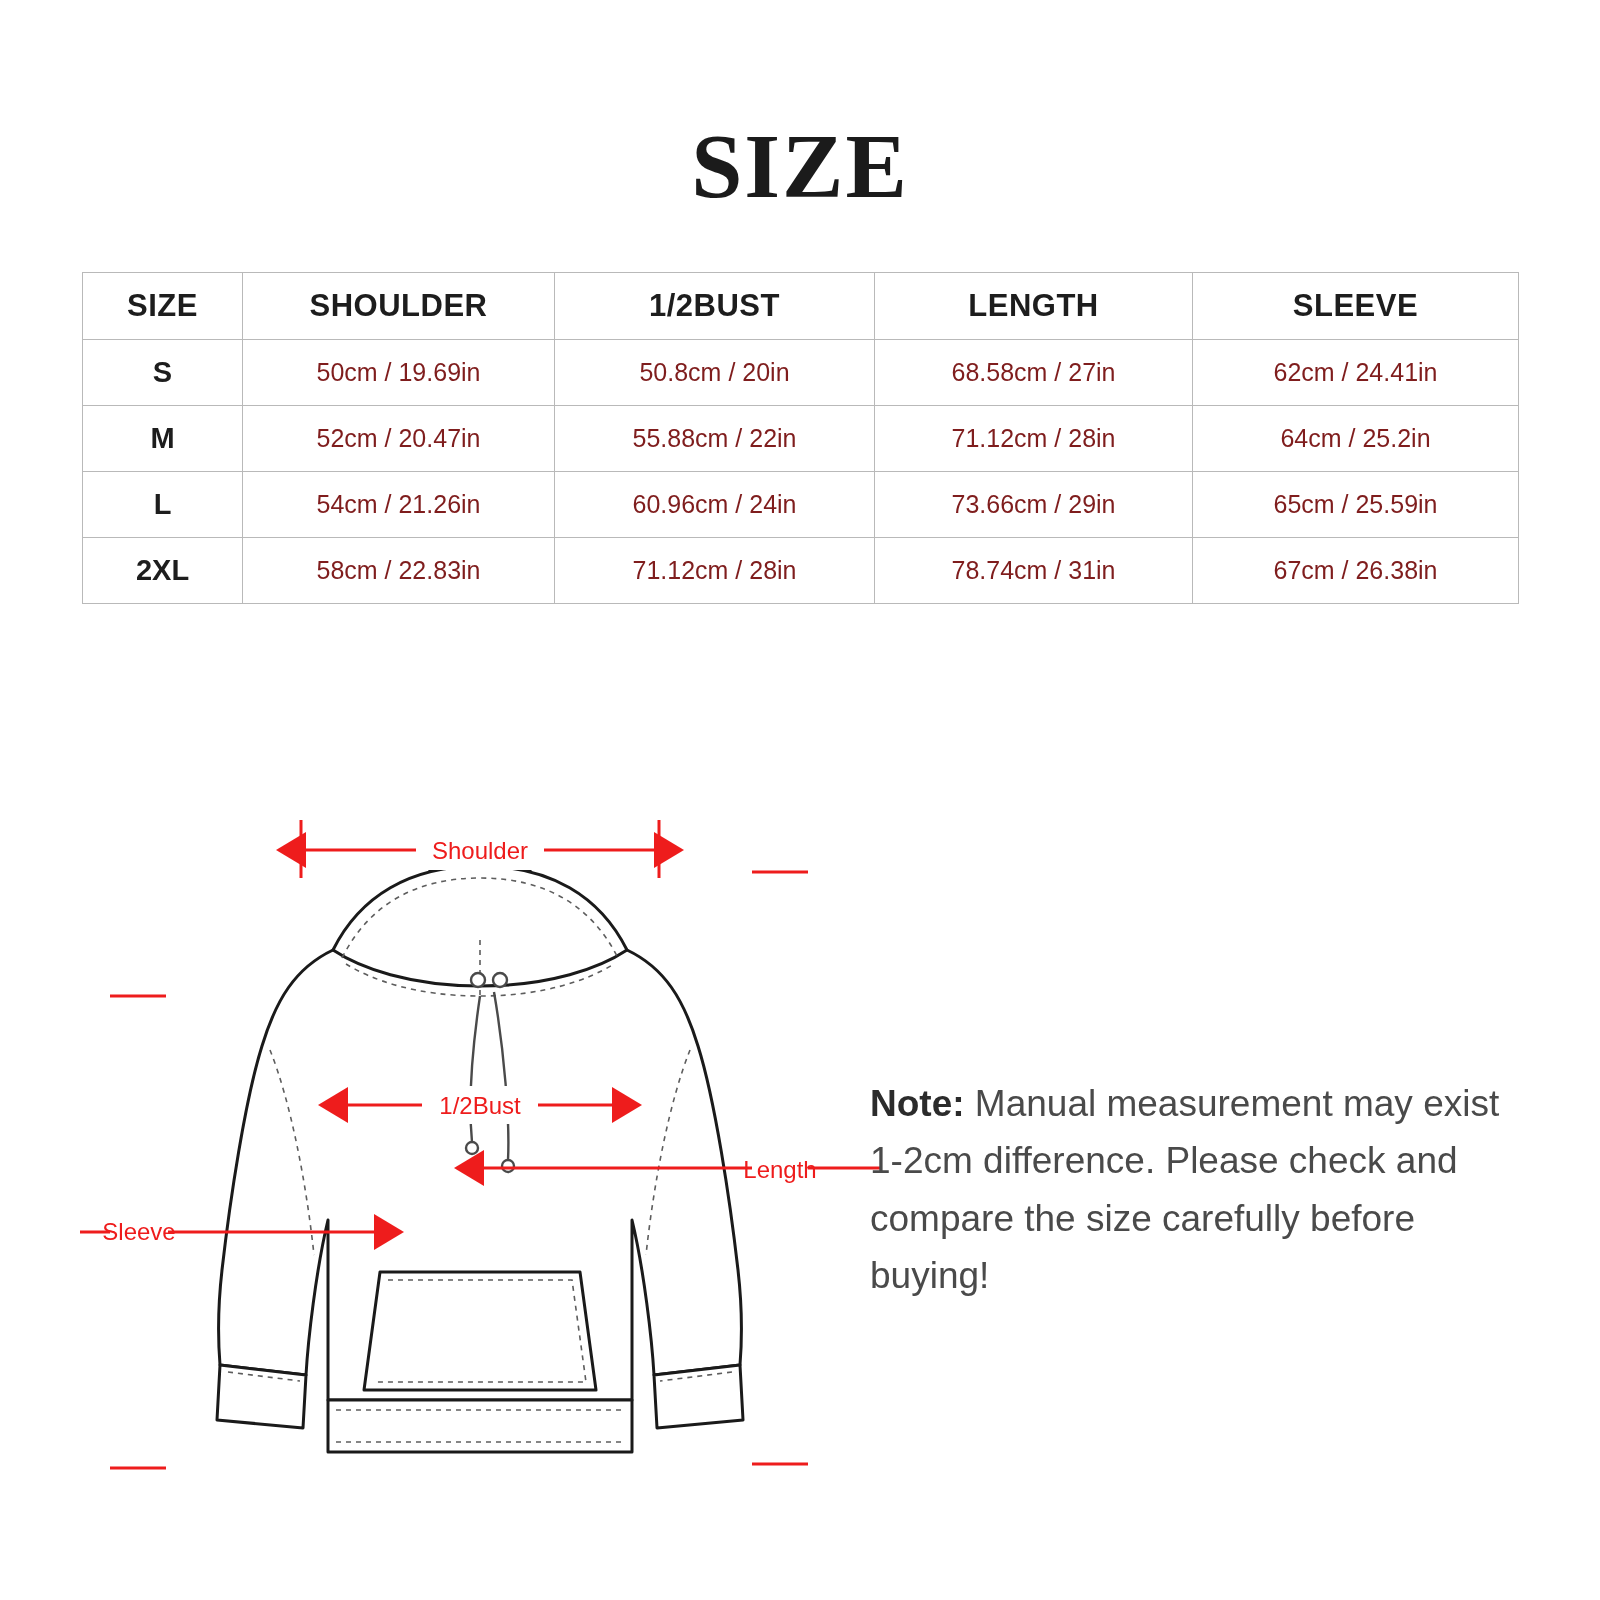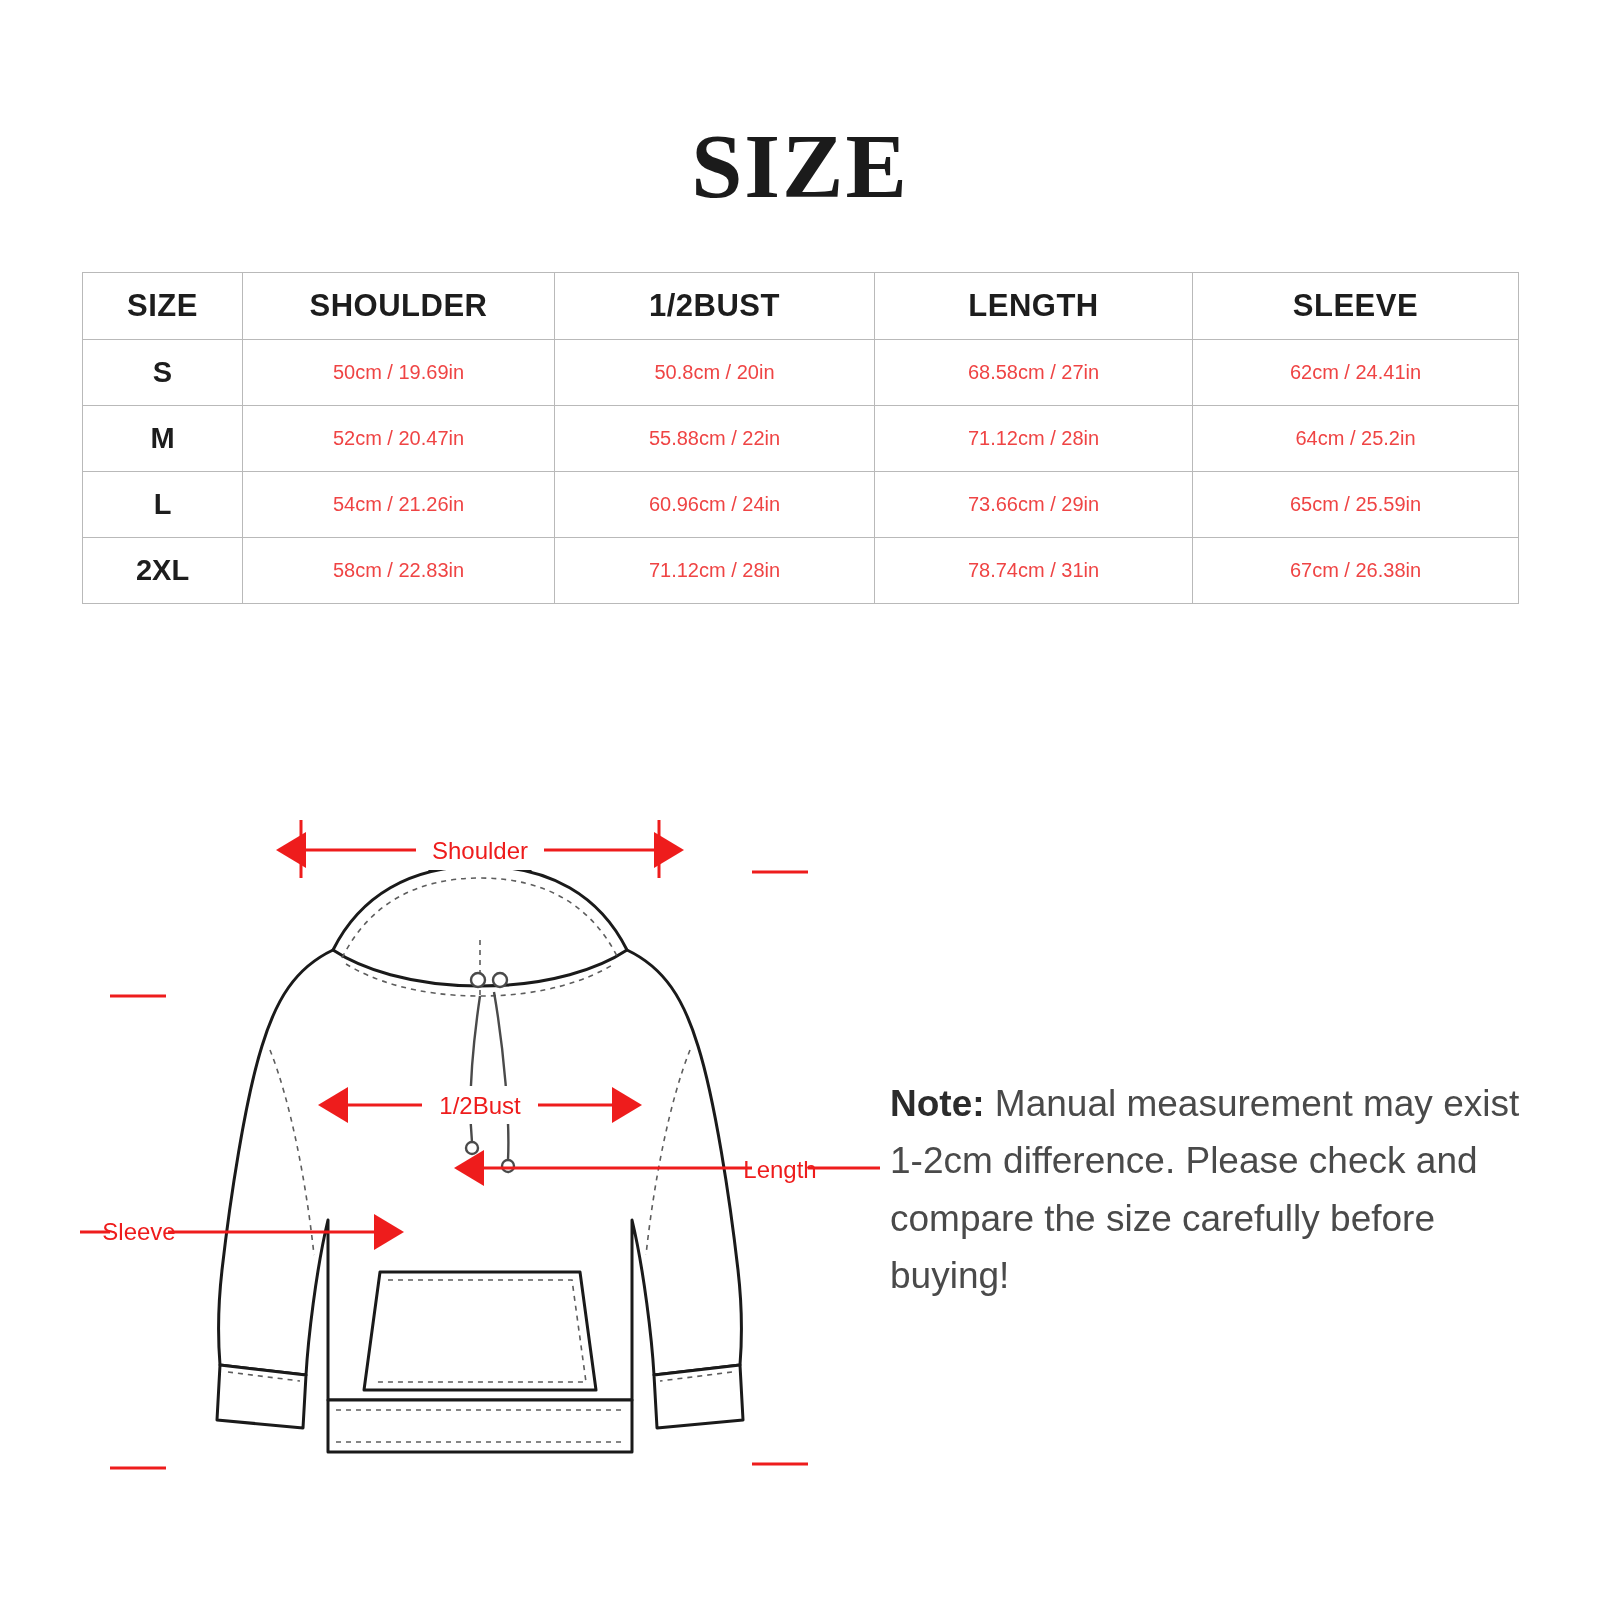--- a/index.html
+++ b/index.html
@@ -48,22 +48,22 @@
   }
   .size-table th {
     height: 64px;
     font-size: 31px;
     font-weight: bold;
     color: #1d1d1d;
     letter-spacing: 0.5px;
   }
   .size-table td {
     height: 63px;
-    font-size: 20px;
-    color: #ef4444;
+    font-size: 25px;
+    color: #7f1d1d;
   }
   .size-table td.size-cell {
     font-weight: bold;
     font-size: 29px;
     color: #1d1d1d;
   }
   .col-size   { width: 160px; }
   .col-should { width: 312px; }
   .col-bust   { width: 320px; }
   .col-length { width: 318px; }
@@ -76,21 +76,21 @@
     left: 80px;
     width: 800px;
     height: 720px;
   }
   .illustration svg { display: block; }
 
   
   .note {
     position: absolute;
     top: 1075px;
-    left: 890px;
+    left: 870px;
     width: 630px;
     font-size: 37px;
     line-height: 1.55;
     color: #4a4a4a;
   }
   .note b {
     color: #2b2b2b;
     font-weight: bold;
   }
 </style>

